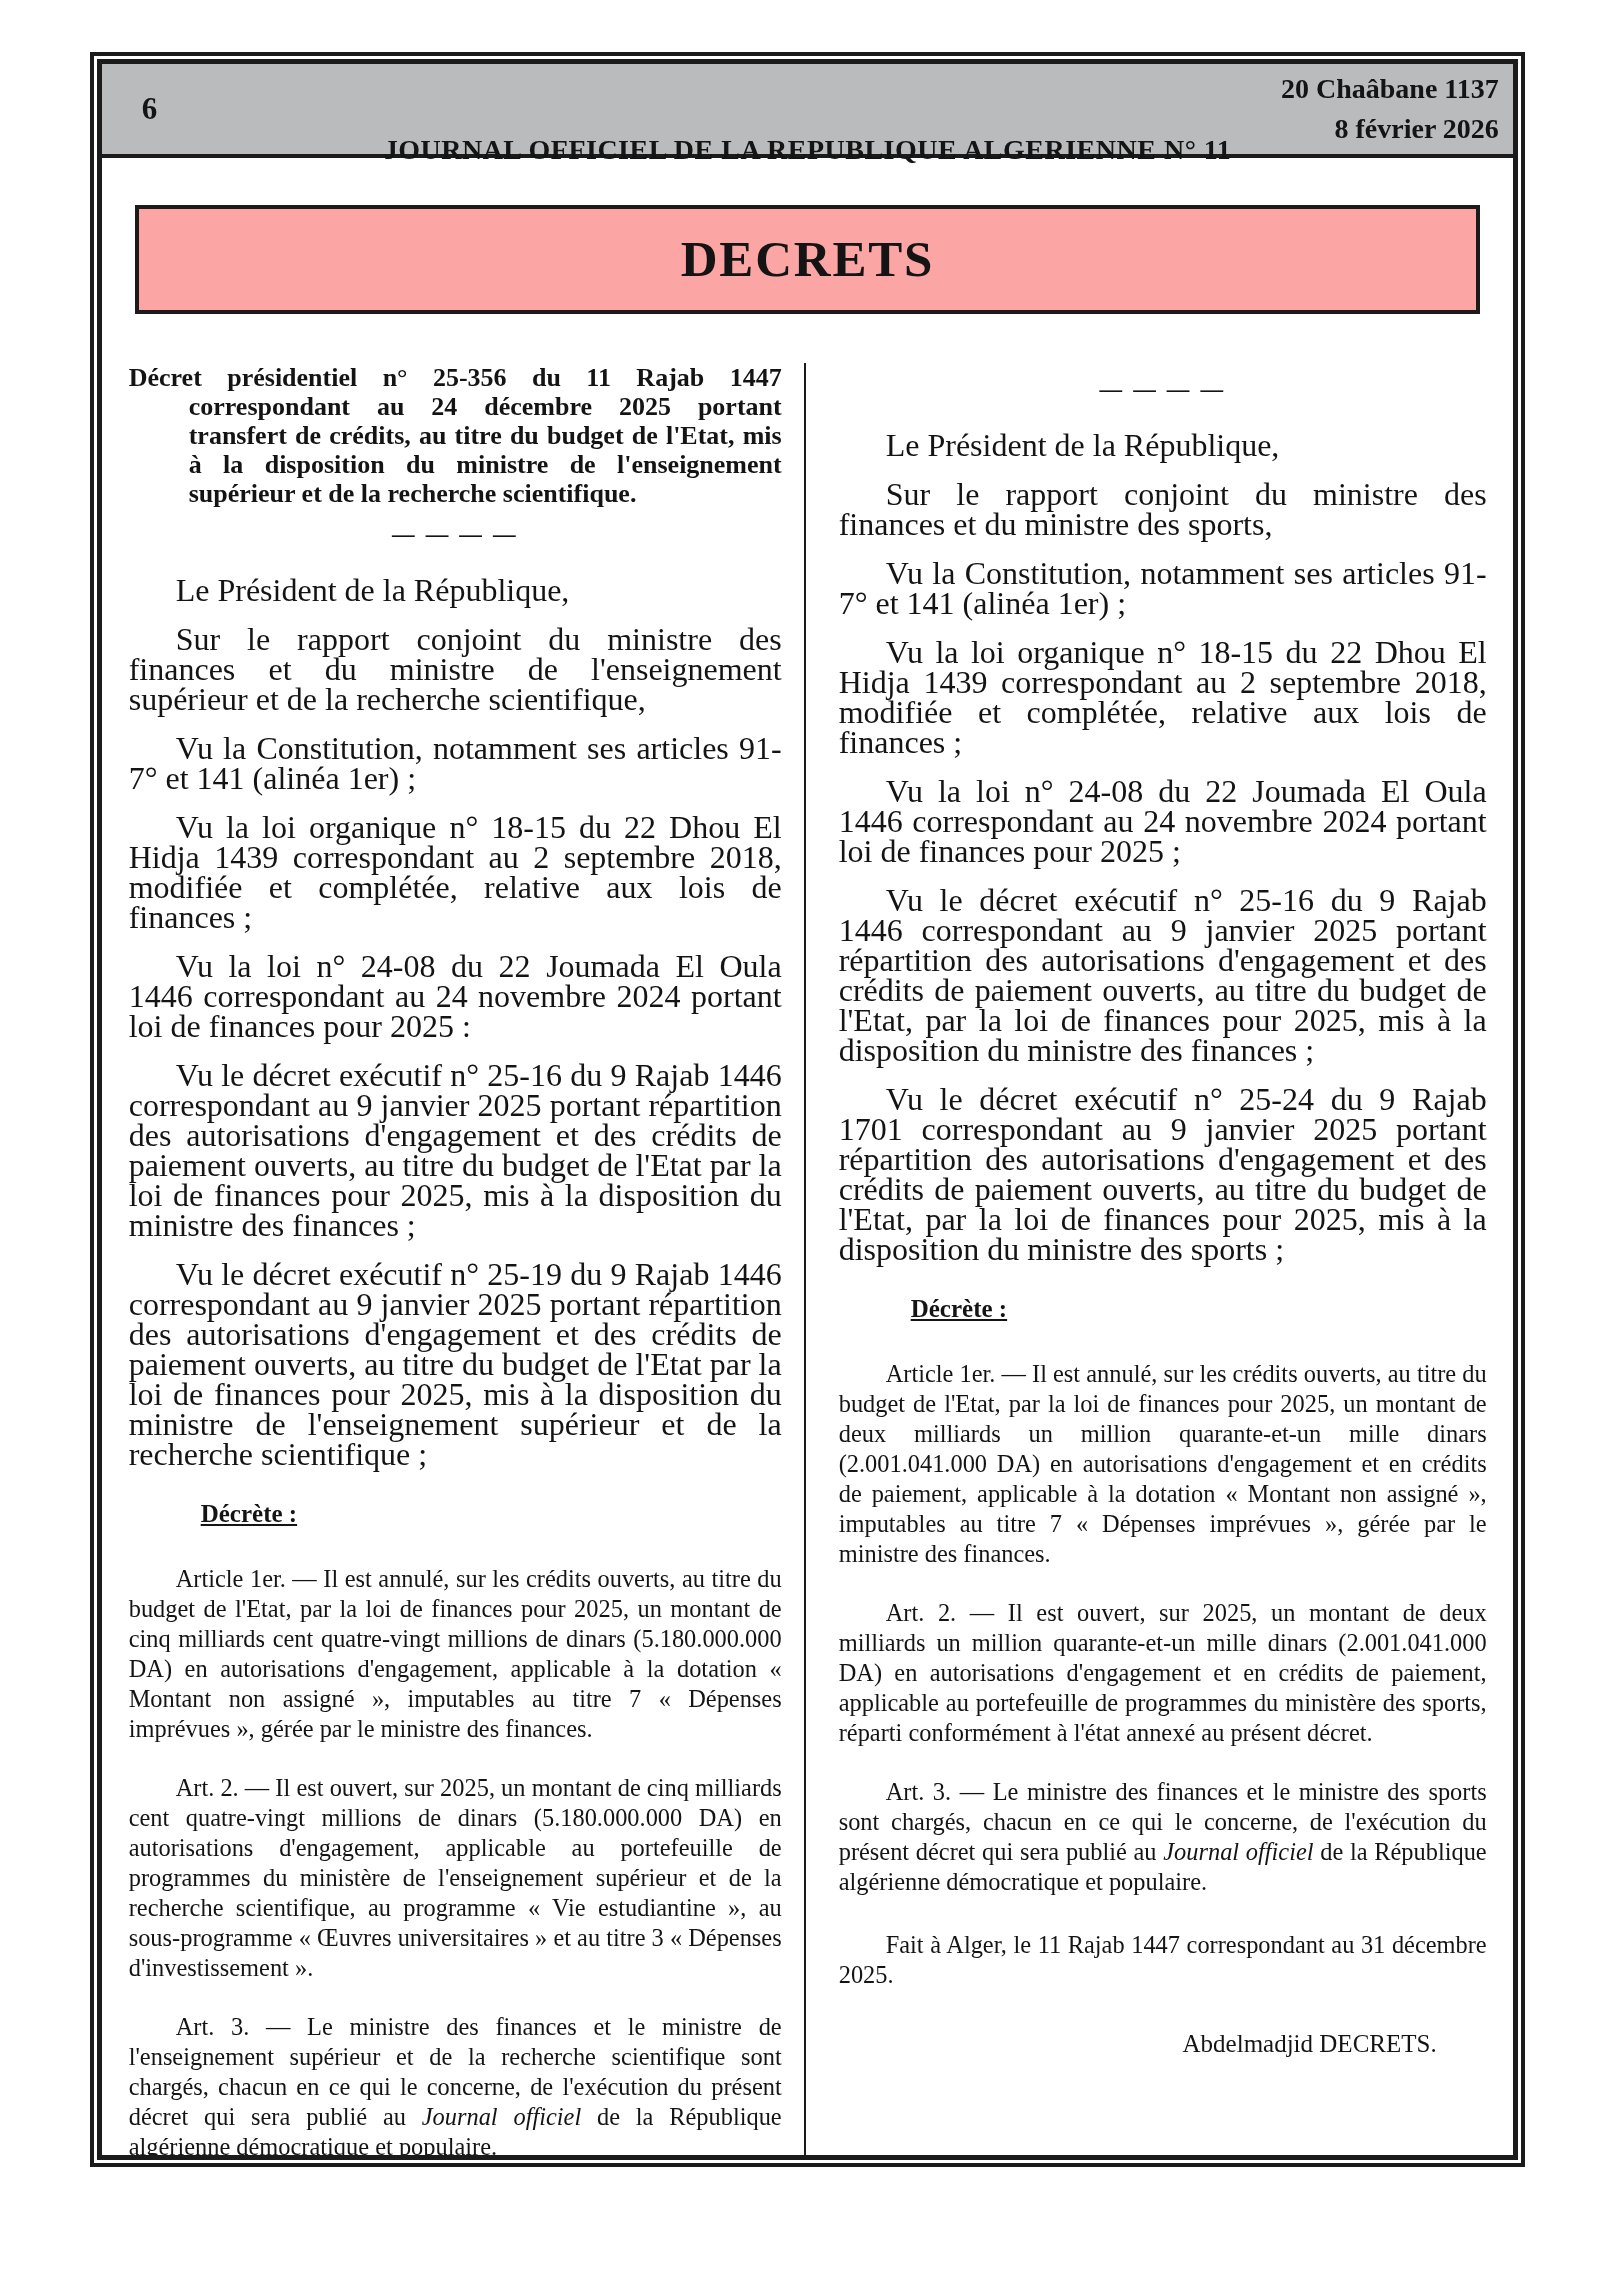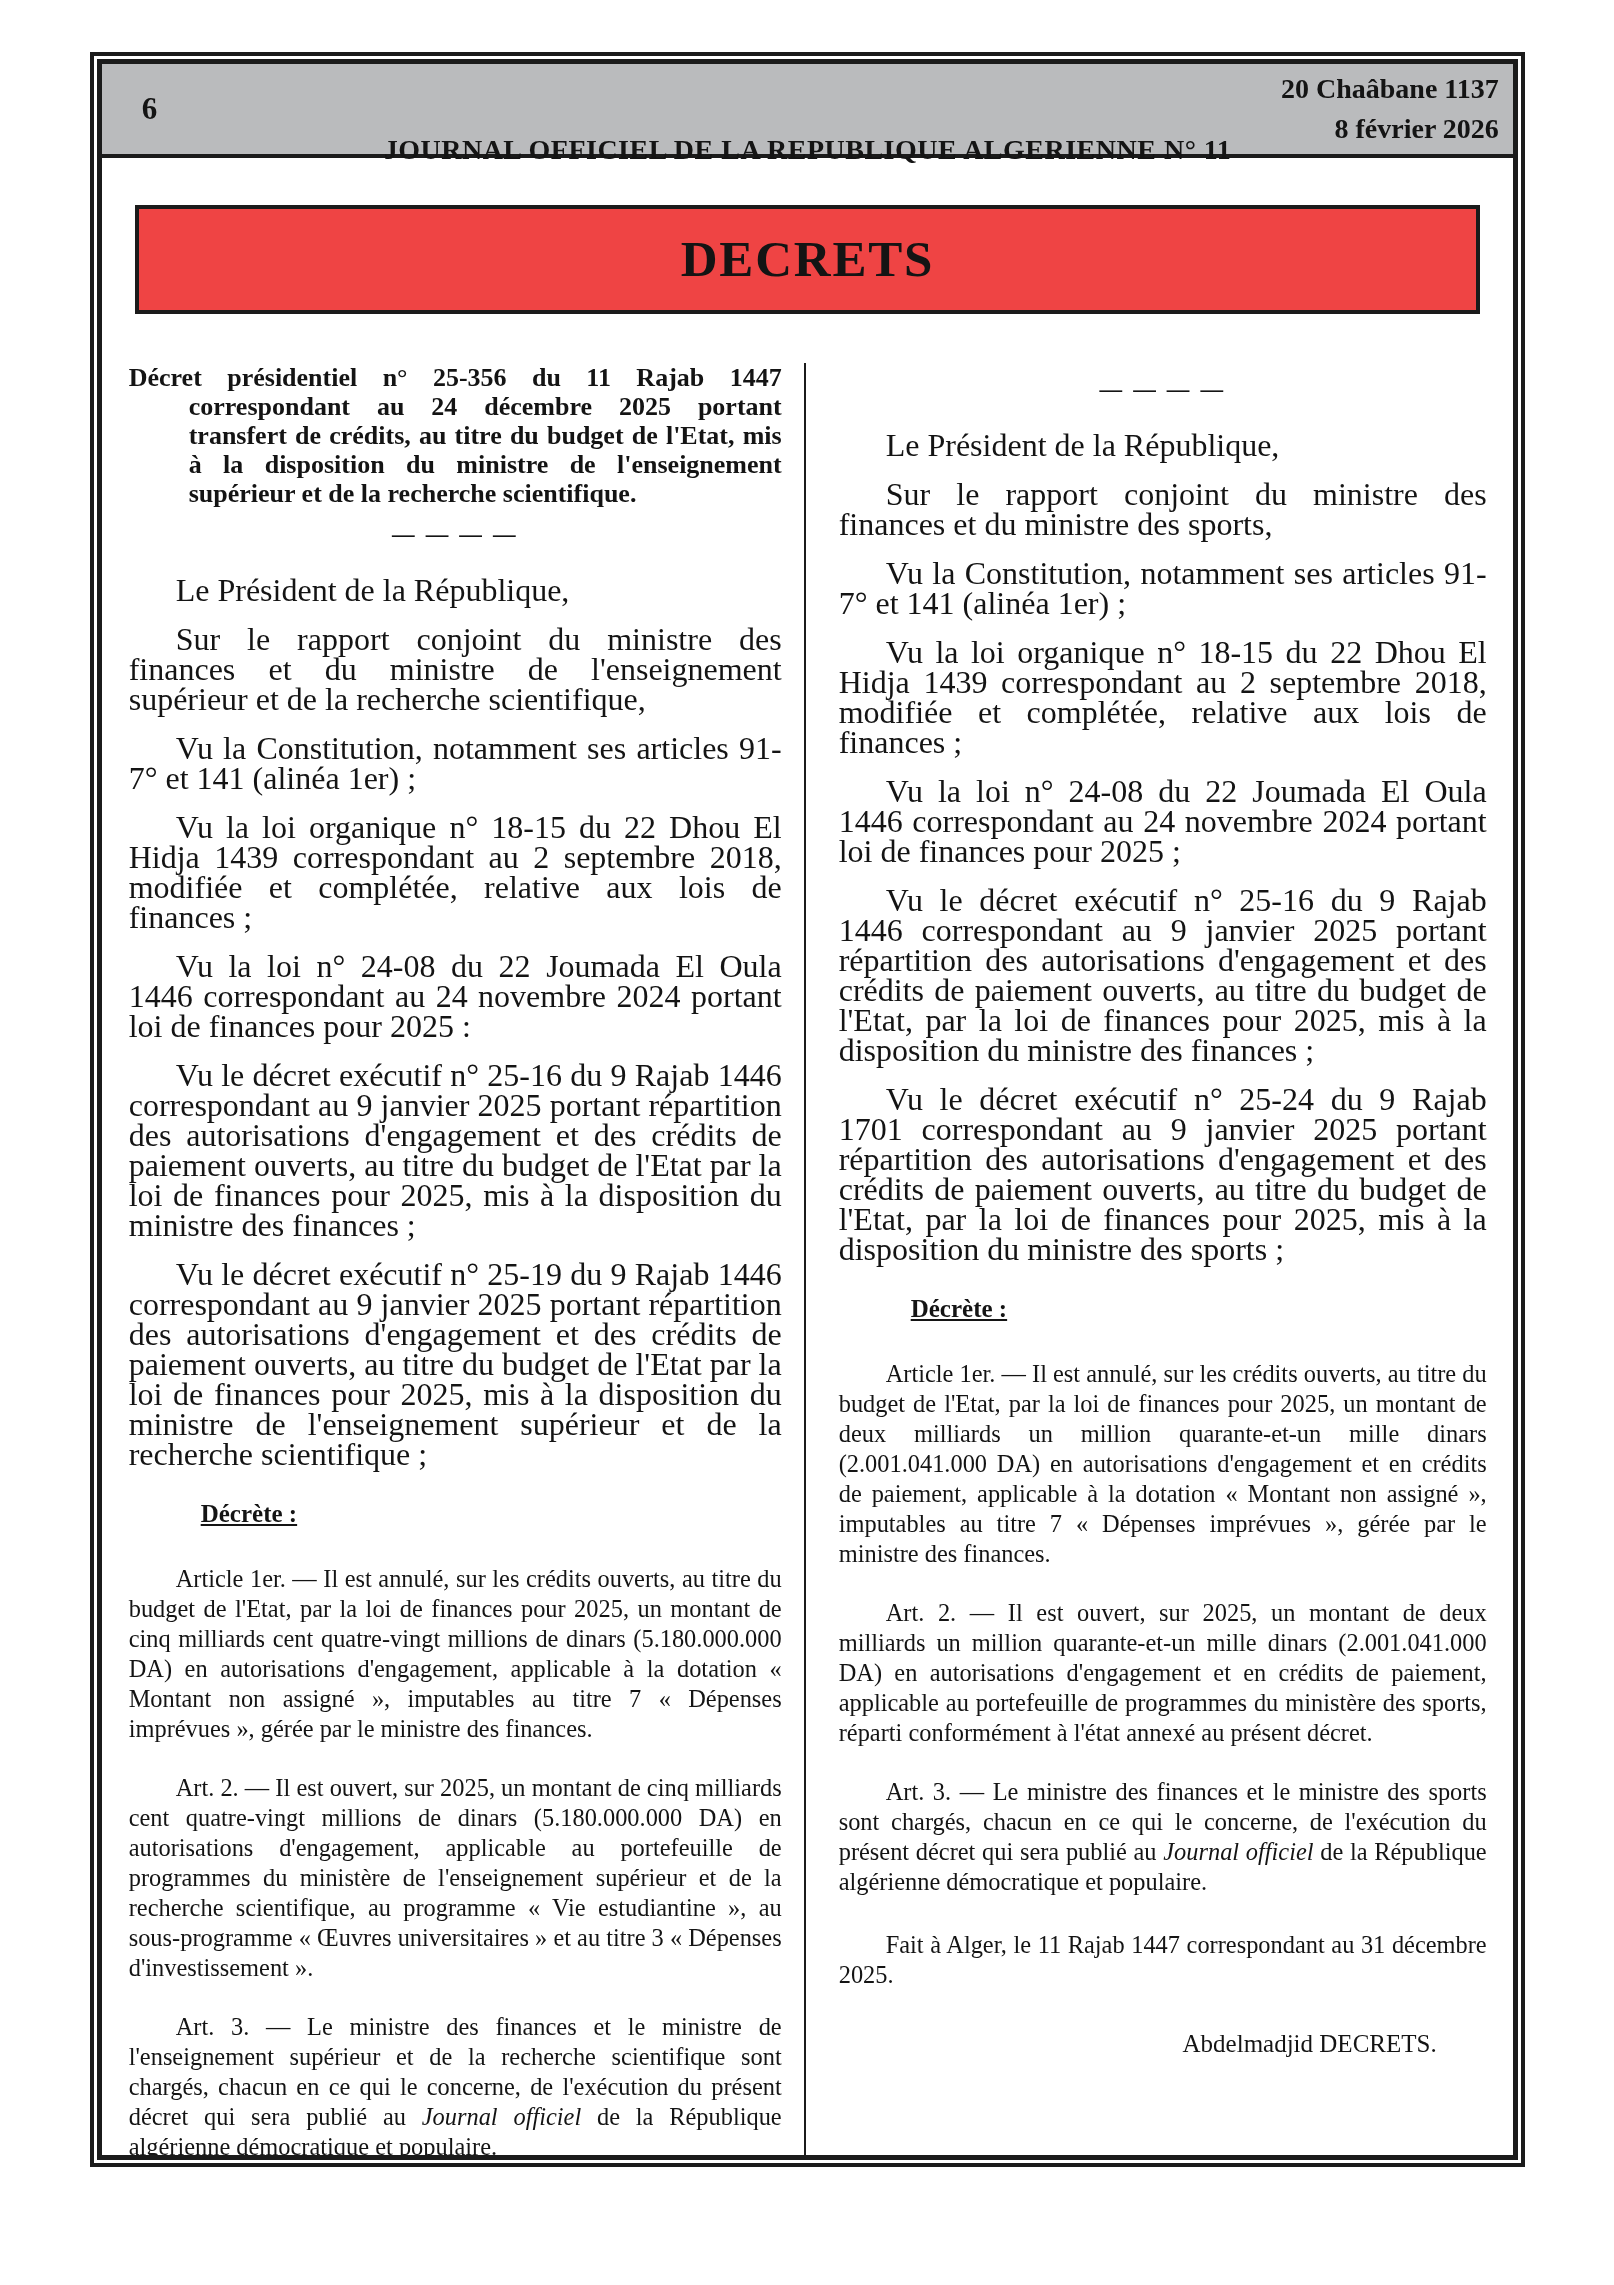--- a/index.html
+++ b/index.html
@@ -29,21 +29,21 @@
   .journal-title{
     position:absolute;left:0;right:0;top:50%;transform:translateY(-50%);
     text-align:center;font-weight:bold;font-size:28px;letter-spacing:0.5px;margin-top:41px;
   }
   .dates{
     position:absolute;right:14.5px;top:50%;transform:translateY(-50%);
     text-align:right;font-weight:bold;font-size:28px;line-height:40px;
   }
   
   .section-banner{
-    margin:47px 33px 0 33px;height:101px;background:#ef4444;
+    margin:47px 33px 0 33px;height:101px;background:#fca5a5;
     border:4.5px solid #1b1b1b;
     display:flex;align-items:center;justify-content:center;
   }
   .section-title{font-weight:bold;font-size:51px;letter-spacing:1.8px;}
   
   .divider{
     position:absolute;left:702px;top:299px;bottom:0;width:2.7px;background:#1b1b1b;
   }
   .column{position:absolute;top:299px;width:653px;}
   .col-left{left:27px;}

